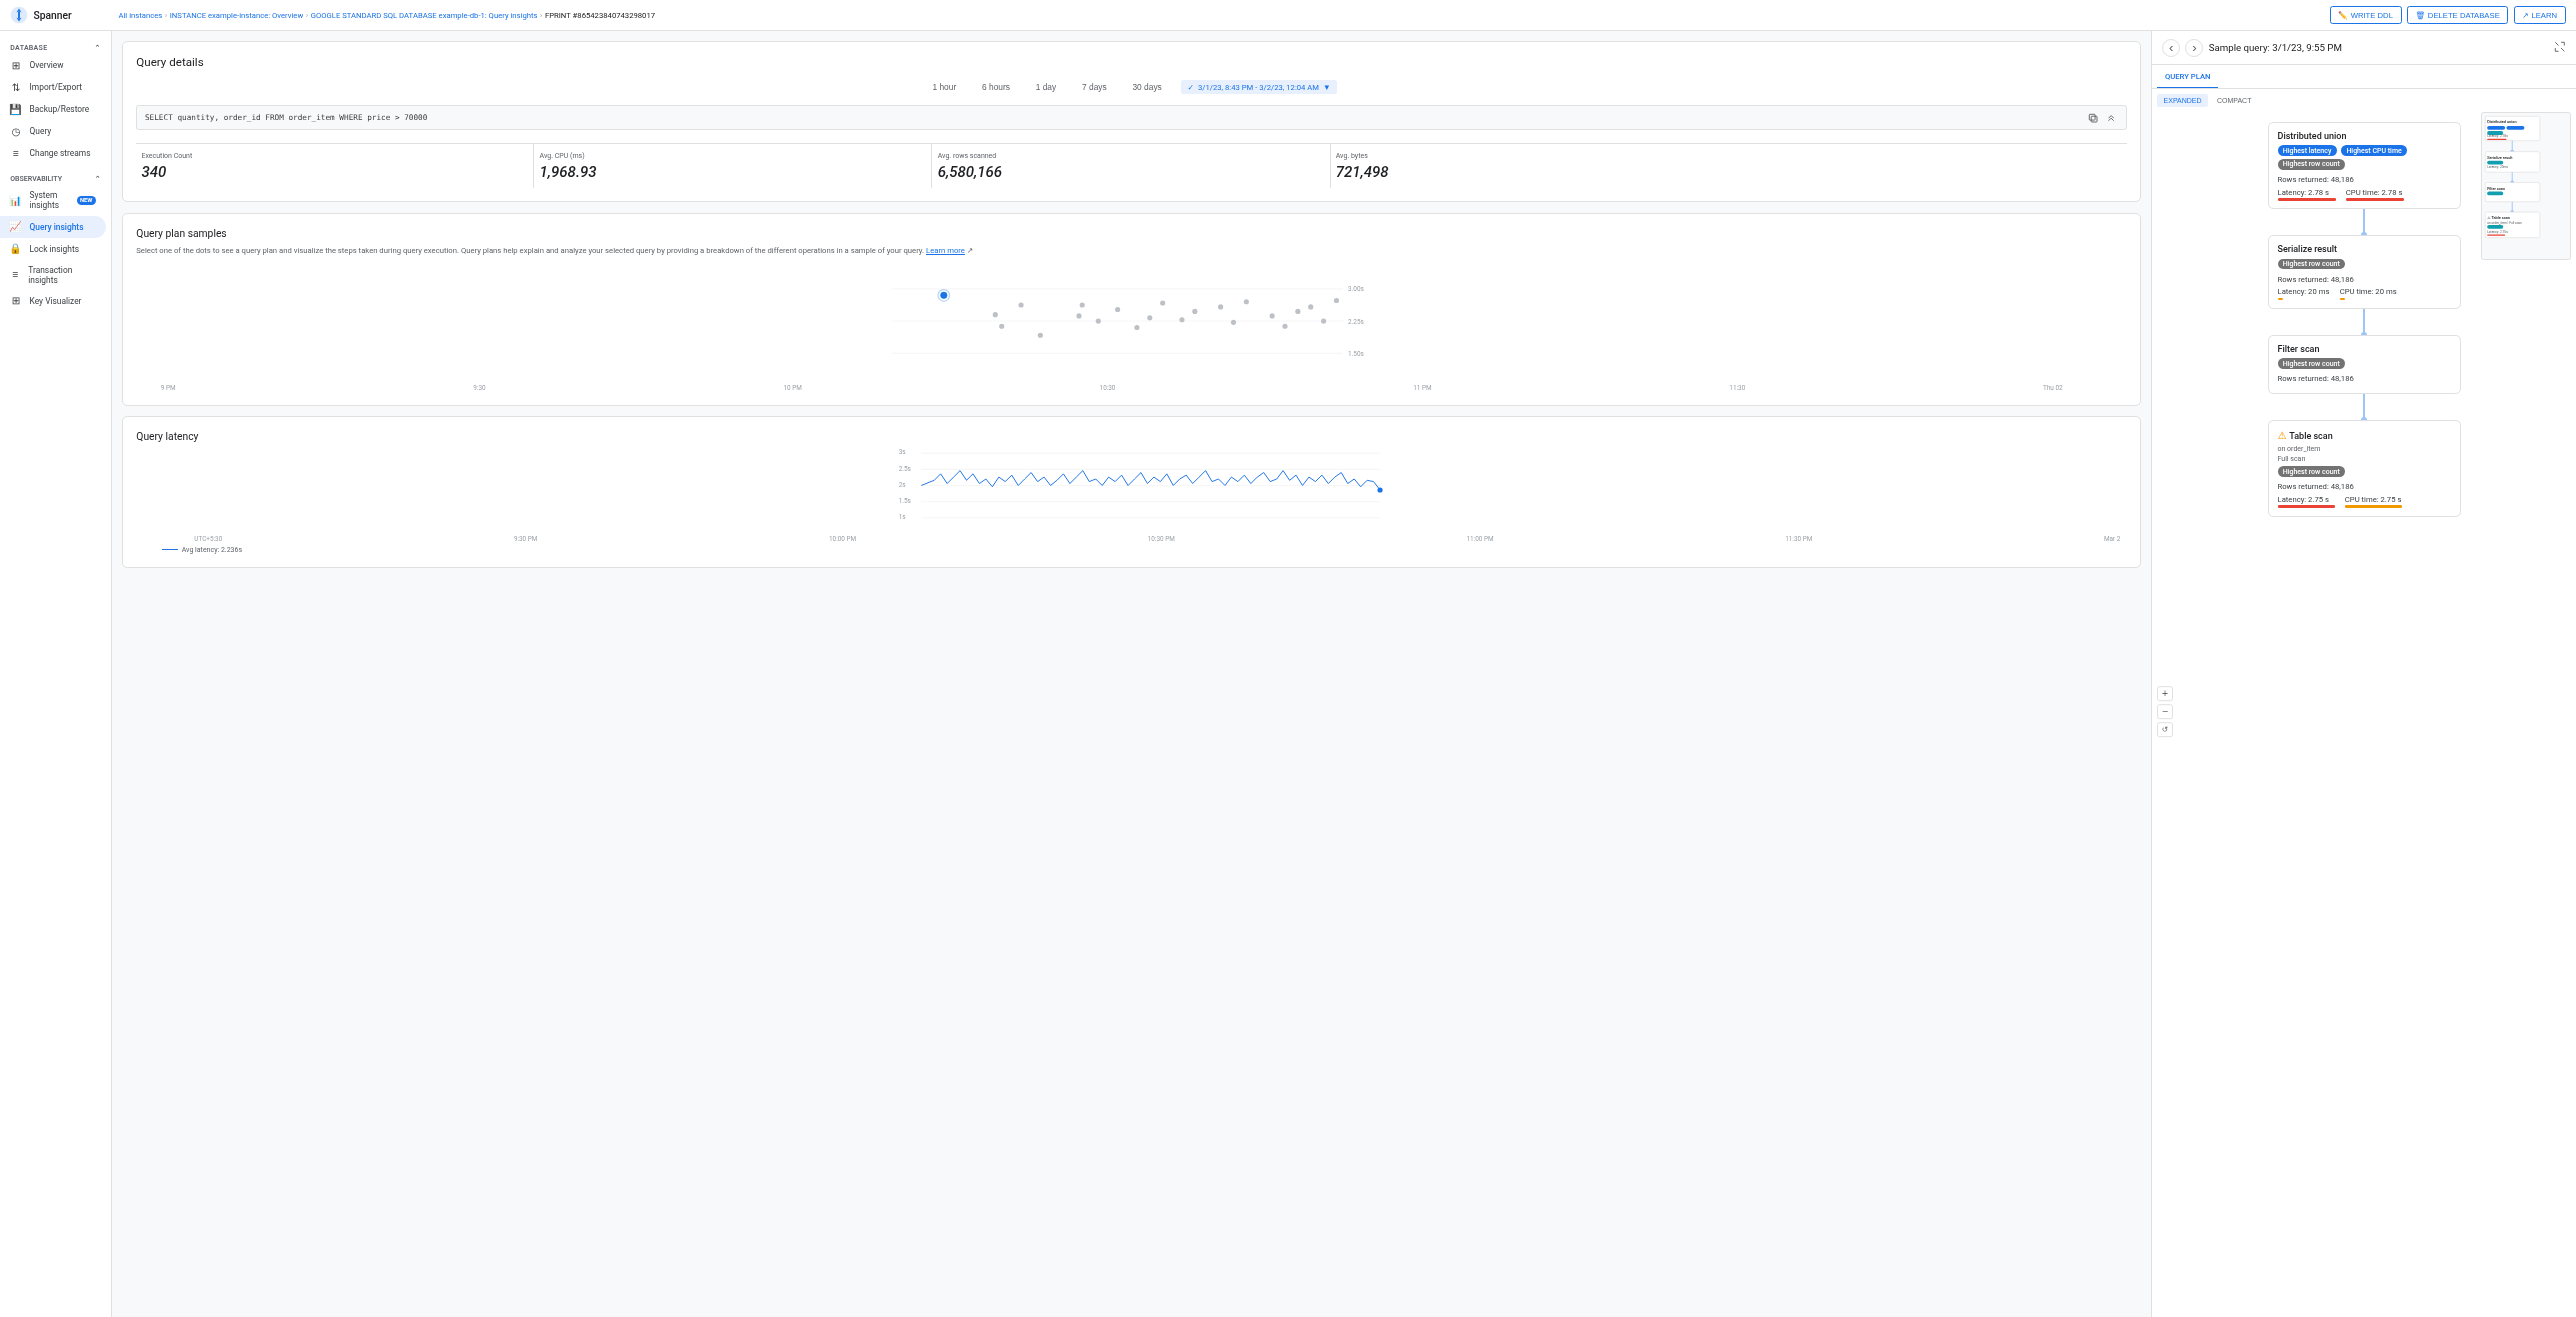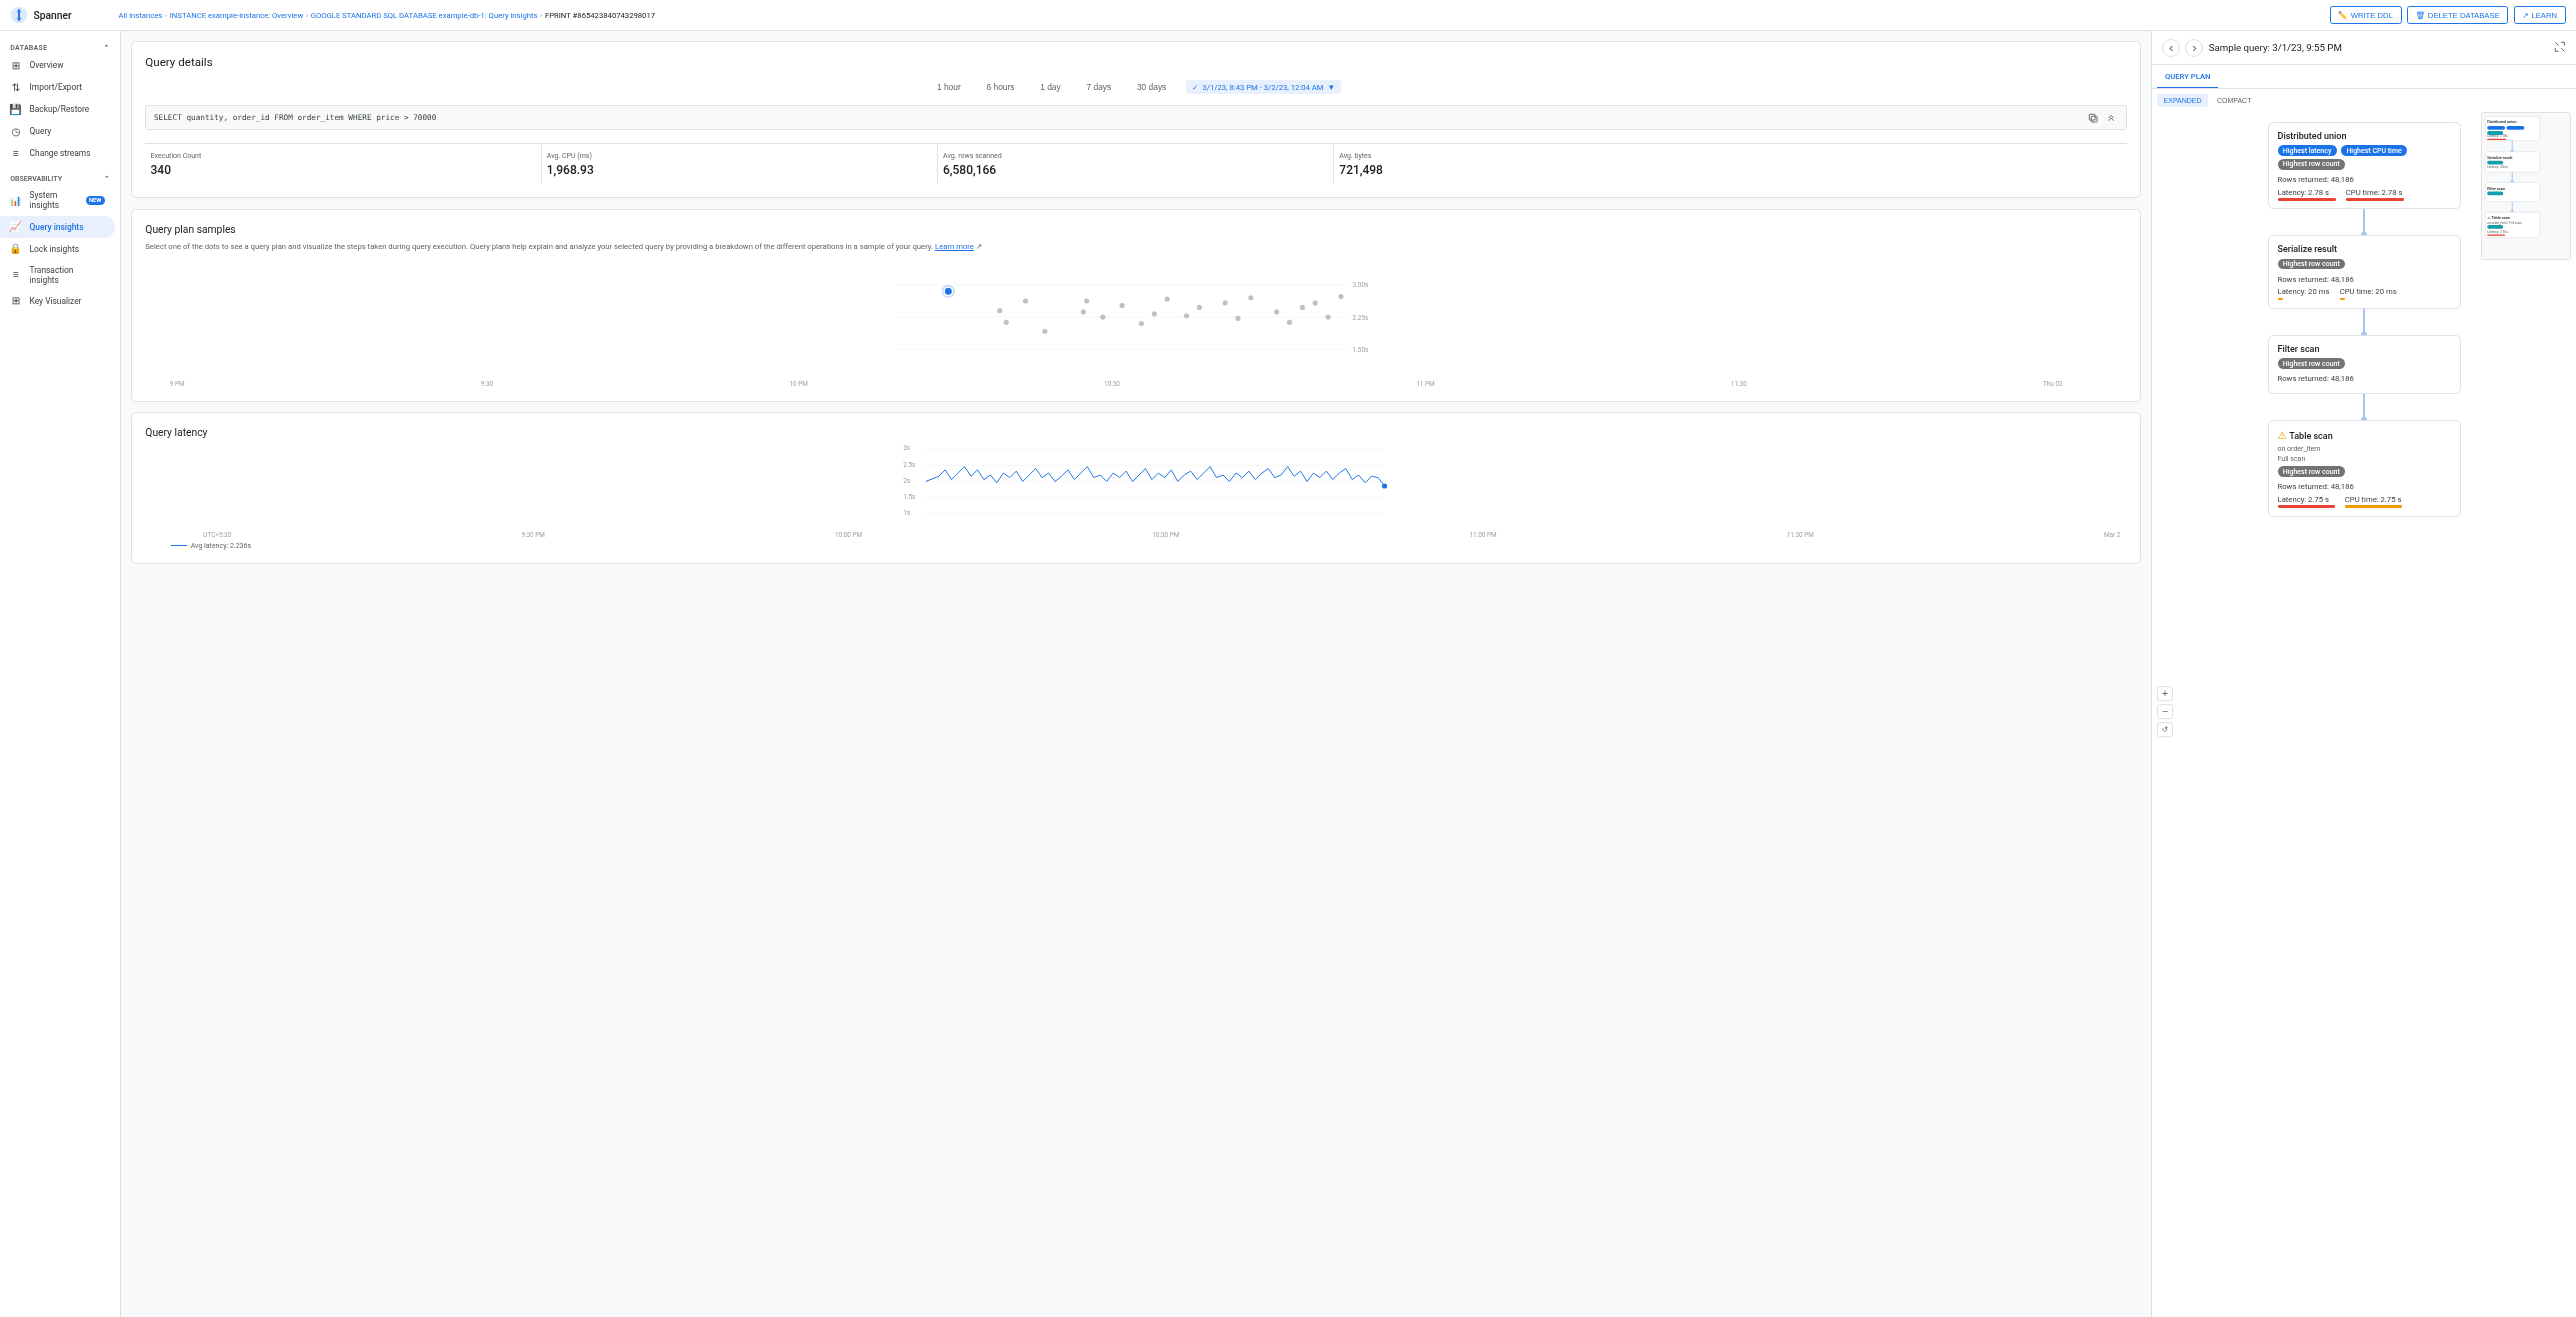--- a/index.html
+++ b/index.html
@@ -13,21 +13,21 @@
     .breadcrumb a { color: #1a73e8; text-decoration: none; }
     .breadcrumb .sep { color: #9aa0a6; }
     .breadcrumb .current { color: #202124; font-weight: 400; }
     .nav-actions { display: flex; gap: 5.2px; align-items: center; }
     .nav-btn { display: flex; align-items: center; gap: 2.6px; padding: 3.9px 7.7px; border: 0.6px solid #1a73e8; border-radius: 2.6px; color: #1a73e8; background: #fff; cursor: pointer; font-size: 7.7px; font-weight: 500; }
 
     
     .main-layout { display: flex; flex: 1; overflow: hidden; }
 
     
-    .sidebar { width: 121px; background: #fff; border-right: 0.6px solid #e0e0e0; overflow-y: auto; flex-shrink: 0; padding: 5.2px 0; }
+    .sidebar { width: 112px; background: #fff; border-right: 0.6px solid #e0e0e0; overflow-y: auto; flex-shrink: 0; padding: 5.2px 0; }
     .sidebar-section-title { font-size: 7px; font-weight: 600; color: #5f6368; padding: 7.7px 10.3px 2.6px; text-transform: uppercase; letter-spacing: 0.3px; display: flex; align-items: center; justify-content: space-between; }
     .sidebar-item { display: flex; align-items: center; gap: 7.7px; padding: 5.2px 10.3px; cursor: pointer; color: #3c4043; font-size: 8.4px; border-radius: 0 13px 13px 0; margin-right: 5.2px; }
     .sidebar-item.active { background: #e8f0fe; color: #1a73e8; font-weight: 500; }
     .sidebar-item .item-icon { width: 11.6px; height: 11.6px; display: flex; align-items: center; justify-content: center; color: inherit; font-size: 10.3px; }
     .sidebar-obs-title { font-size: 7px; font-weight: 600; color: #5f6368; padding: 10.3px 10.3px 2.6px; text-transform: uppercase; display: flex; align-items: center; justify-content: space-between; }
     .new-badge { background: #1a73e8; color: #fff; font-size: 5.8px; font-weight: 700; padding: 1.3px 3.2px; border-radius: 5.2px; margin-left: 2.6px; }
 
     
     .content-area { flex: 1; display: flex; overflow: hidden; }
 
@@ -50,21 +50,21 @@
     
     .sql-bar { display: flex; align-items: center; justify-content: space-between; background: #f8f9fa; border: 0.6px solid #e0e0e0; border-radius: 2.6px; padding: 5.2px 7.7px; margin-bottom: 13px; font-family: 'Courier New', monospace; font-size: 7.7px; color: #3c4043; }
     .sql-bar-actions { display: flex; gap: 5.2px; }
     .icon-btn { background: none; border: none; cursor: pointer; color: #5f6368; padding: 1.3px; display: flex; align-items: center; }
 
     
     .stats-grid { display: grid; grid-template-columns: repeat(5, 1fr); gap: 0; border-top: 0.6px solid #e0e0e0; }
     .stat-item { padding: 7.7px 5.2px; border-right: 0.6px solid #e0e0e0; }
     .stat-item:last-child { border-right: none; }
     .stat-label { font-size: 7px; color: #5f6368; margin-bottom: 2.6px; }
-    .stat-value { font-size: 12px; font-weight: 500; color: #202124; }
+    .stat-value { font-size: 15px; font-weight: 500; color: #202124; font-style: italic; }
 
     
     .section-title { font-size: 10.3px; font-weight: 400; color: #202124; margin-bottom: 5.2px; }
     .section-desc { font-size: 7.7px; color: #5f6368; margin-bottom: 20px; line-height: 1.5; }
     .section-desc a { color: #1a73e8; }
     .chart-x-labels { display: flex; justify-content: space-between; padding: 2.6px 0 0 19.3px; font-size: 6.4px; color: #9aa0a6; }
     .chart-x-labels-latency { display: flex; justify-content: space-between; padding: 2.6px 0 0 32px; font-size: 6.4px; color: #9aa0a6; }
 
     
     .rp-header { padding: 7.7px 10.3px; border-bottom: 0.6px solid #e0e0e0; display: flex; align-items: center; gap: 5.2px; }

